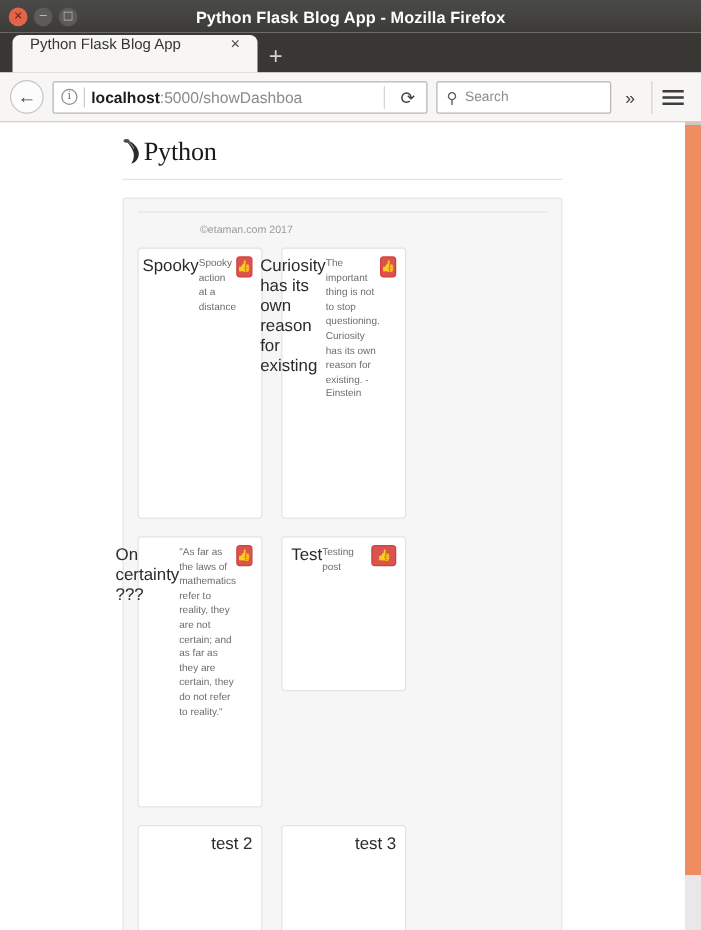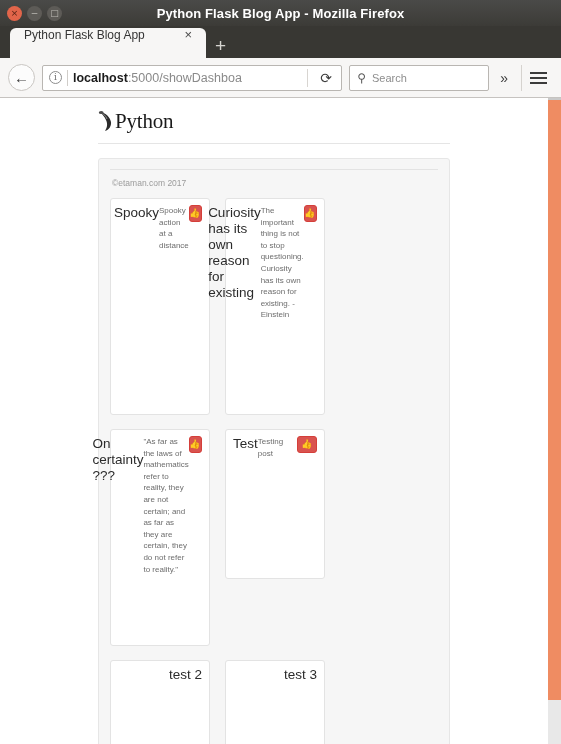--- a/index.html
+++ b/index.html
@@ -237,39 +237,40 @@
   }
   .panel-divider {
     border-top: 1px solid #e3e3e3;
     margin: 0 0 8px 0;
   }
   .copyright {
     font-size: 8.5px;
     color: #9b9b9b;
     margin-bottom: 10px;
     padding-left: 2px;
+    margin-left: 48px;
   }
 
   .card-grid {
     display: flex;
     flex-wrap: wrap;
     gap: 14px 15px;
   }
   .card {
     width: 100px;
     background: #ffffff;
     border: 1px solid #e3e3e3;
     border-radius: 3px;
     display: flex;
     flex-direction: row;
     justify-content: flex-end;
     padding: 6px 7px 8px 7px;
   }
   .card.h-tall  { height: 217px; }
-  .card.h-mid   { height: 150px; }
+  .card.h-mid   { height: 124px; }
   .card-title {
     font-size: 13.5px;
     color: #2b2b2b;
     line-height: 1.18;
     margin-bottom: 6px;
     font-weight: normal;
   }
   .card-body {
     font-size: 8px;
     color: #6d6d6d;

